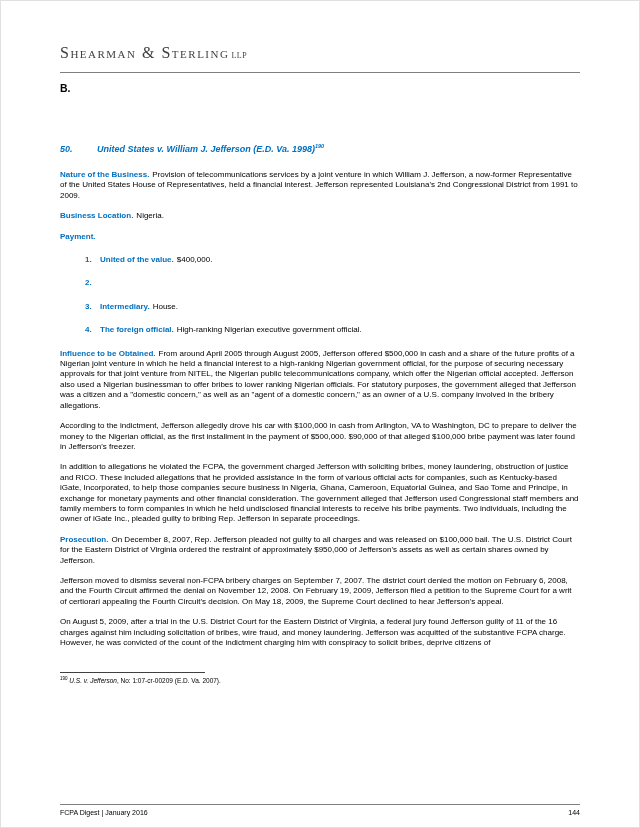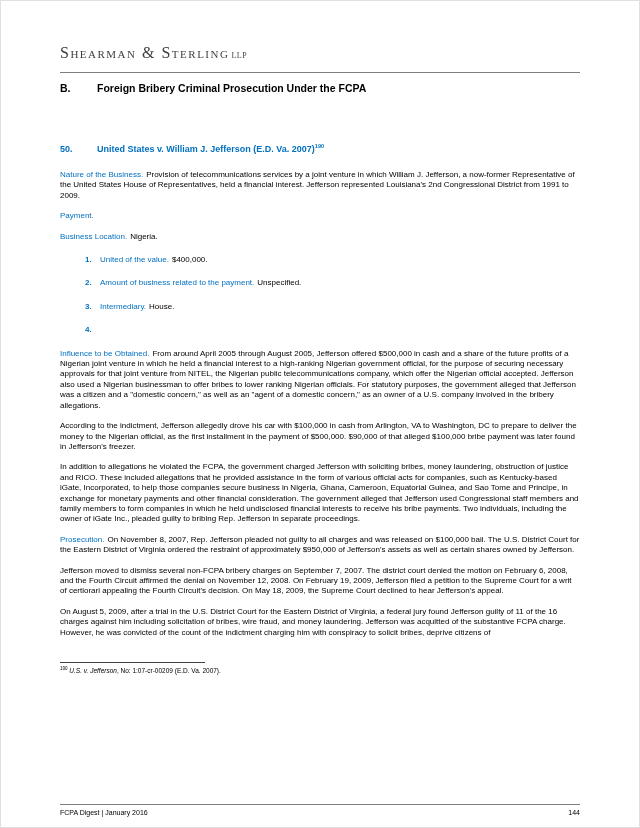--- a/index.html
+++ b/index.html
@@ -46,36 +46,37 @@
     color: #000000;
     margin-top: 9px;
   }
   .section-heading .sec-num { width: 37px; flex: none; }
   .case-heading {
     display: flex;
     font-size: 9px;
     font-weight: bold;
     color: #0070C0;
     margin-top: 50px;
+    font-style: italic;
   }
   .case-heading .case-num { width: 37px; flex: none; }
   sup {
     font-size: 5.5px;
     vertical-align: super;
     line-height: 0;
   }
   .body-copy {
     font-size: 8px;
     line-height: 10.4px;
   }
   p.para { margin: 10px 0 0 0; }
   p.first-para { margin-top: 16px; }
   .lbl {
     color: #0070C0;
-    font-weight: normal;
+    font-weight: bold;
     margin-right: 3px;
     text-align: right;
   }
   .pay-list { margin-top: 13px; }
   .pay-item {
     display: flex;
     margin: 0 0 13px 0;
     padding-left: 25px;
   }
   .pay-item .num {
@@ -118,70 +119,69 @@
 <div class="page">
 
   <div class="logo">
     <span>Shearman &amp; Sterling</span><span class="llp">LLP</span>
   </div>
 
   <hr class="header-rule">
 
   <div class="section-heading">
     <span class="sec-num">B.</span>
-    <span>Foreign Bribery Criminal Prosecution Under the FCPA</span>
   </div>
 
   <div class="case-heading">
     <span class="case-num">50.</span>
-    <span><span>United States v. William J. Jefferson (E.D. Va. 2007)</span><sup>190</sup></span>
+    <span><span>United States v. William J. Jefferson (E.D. Va. 1998)</span><sup>190</sup></span>
   </div>
 
   <div class="body-copy">
 
     <p class="para first-para">
       <span class="lbl">Nature of the Business.</span><span>Provision of telecommunications services by a joint venture in which William J. Jefferson, a now-former Representative of the United States House of Representatives, held a financial interest.  Jefferson represented Louisiana's 2nd Congressional District from 1991 to 2009.</span>
     </p>
 
     <p class="para">
+      <span class="lbl">Business Location.</span><span>Nigeria.</span>
+    </p>
+
+    <p class="para">
       <span class="lbl">Payment.</span>
-    </p>
-
-    <p class="para">
-      <span class="lbl">Business Location.</span><span>Nigeria.</span>
     </p>
 
     <div class="pay-list">
       <div class="pay-item">
         <span class="num">1.</span>
         <span><span class="lbl">United of the value.</span><span>$400,000.</span></span>
       </div>
       <div class="pay-item">
         <span class="num">2.</span>
-        <span><span class="lbl">Amount of business related to the payment.</span><span>Unspecified.</span></span>
       </div>
       <div class="pay-item">
         <span class="num">3.</span>
         <span><span class="lbl">Intermediary.</span><span>House.</span></span>
       </div>
       <div class="pay-item">
         <span class="num">4.</span>
+        <span><span class="lbl">The foreign official.</span><span>High-ranking Nigerian executive government official.</span></span>
       </div>
     </div>
 
     <p class="para">
       <span class="lbl">Influence to be Obtained.</span><span>From around April 2005 through August 2005, Jefferson offered $500,000 in cash and a share of the future profits of a Nigerian joint venture in which he held a financial interest to a high-ranking Nigerian government official, for the purpose of securing necessary approvals for that joint venture from NITEL, the Nigerian public telecommunications company, which offer the Nigerian official accepted.  Jefferson also used a Nigerian businessman to offer bribes to lower ranking Nigerian officials.  For statutory purposes, the government alleged that Jefferson was a citizen and a "domestic concern," as well as an "agent of a domestic concern," as an owner of a U.S. company involved in the bribery allegations.</span>
     </p>
 
     <p class="para">According to the indictment, Jefferson allegedly drove his car with $100,000 in cash from Arlington, VA to Washington, DC to prepare to deliver the money to the Nigerian official, as the first installment in the payment of $500,000.  $90,000 of that alleged $100,000 bribe payment was later found in Jefferson's freezer.</p>
 
     <p class="para">In addition to allegations he violated the FCPA, the government charged Jefferson with soliciting bribes, money laundering, obstruction of justice and RICO.  These included allegations that he provided assistance in the form of various official acts for companies, such as Kentucky-based iGate, Incorporated, to help those companies secure business in Nigeria, Ghana, Cameroon, Equatorial Guinea, and Sao Tome and Principe, in exchange for monetary payments and other financial consideration.  The government alleged that Jefferson used Congressional staff members and family members to form companies in which he held undisclosed financial interests to receive his bribe payments.  Two individuals, including the owner of iGate Inc., pleaded guilty to bribing Rep. Jefferson in separate proceedings.</p>
 
     <p class="para">
-      <span class="lbl">Prosecution.</span><span>On November 8, 2007, Rep. Jefferson pleaded not guilty to all charges and was released on $100,000 bail.  The U.S. District Court for the Eastern District of Virginia ordered the restraint of approximately $950,000 of Jefferson's assets as well as certain shares owned by Jefferson.</span>
+      <span class="lbl">Prosecution.</span><span>On December 8, 2007, Rep. Jefferson pleaded not guilty to all charges and was released on $100,000 bail.  The U.S. District Court for the Eastern District of Virginia ordered the restraint of approximately $950,000 of Jefferson's assets as well as certain shares owned by Jefferson.</span>
     </p>
 
     <p class="para">Jefferson moved to dismiss several non-FCPA bribery charges on September 7, 2007.  The district court denied the motion on February 6, 2008, and the Fourth Circuit affirmed the denial on November 12, 2008.  On February 19, 2009, Jefferson filed a petition to the Supreme Court for a writ of certiorari appealing the Fourth Circuit's decision.  On May 18, 2009, the Supreme Court declined to hear Jefferson's appeal.</p>
 
     <p class="para">On August 5, 2009, after a trial in the U.S. District Court for the Eastern District of Virginia, a federal jury found Jefferson guilty of 11 of the 16 charges against him including solicitation of bribes, wire fraud, and money laundering.  Jefferson was acquitted of the substantive FCPA charge.  However, he was convicted of the count of the indictment charging him with conspiracy to solicit bribes, deprive citizens of</p>
 
   </div>
 
   <div class="footnote-block">
     <hr class="footnote-rule">

